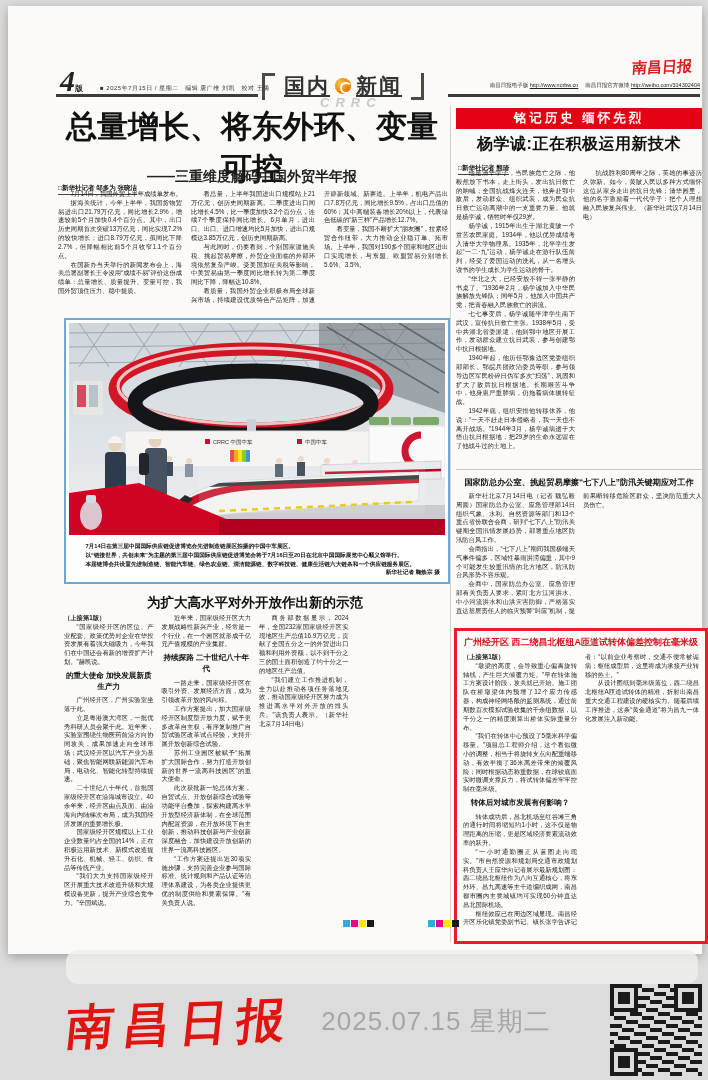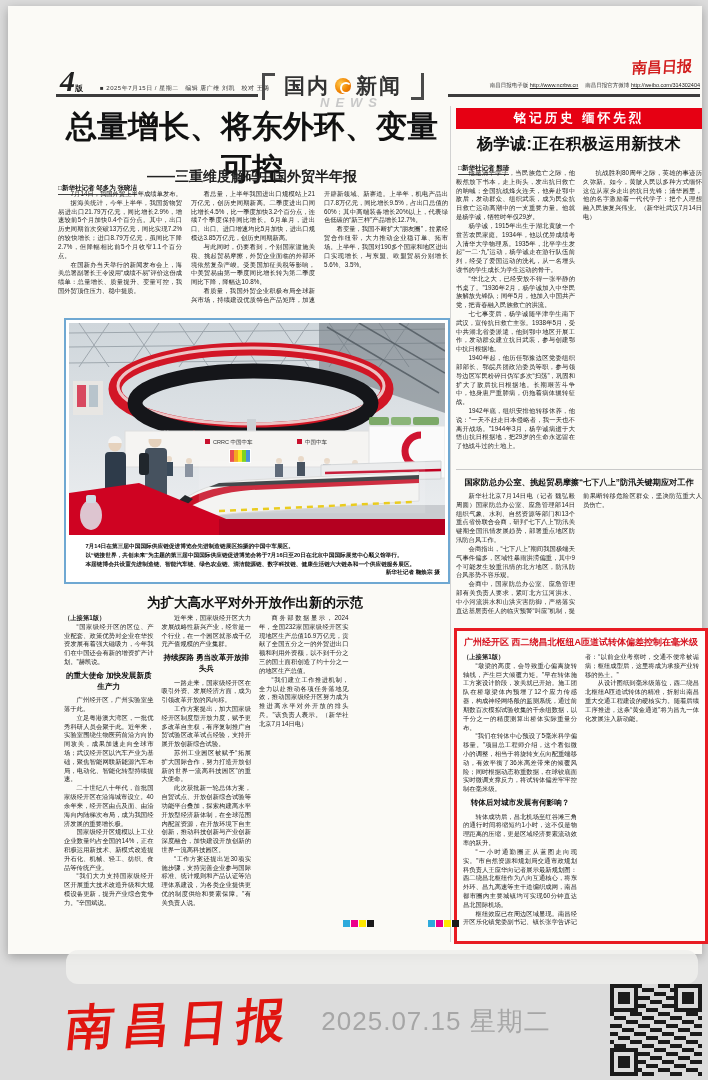--- a/index.html
+++ b/index.html
@@ -68,28 +68,28 @@
   <div class="paper"></div>
 
   <div class="abs" style="left:60px;top:64px;">
     <span class="pagenum">4</span><span class="pagelabel">版</span>
   </div>
   <div class="abs dateline" style="left:100px;top:84px;">■ 2025年7月15日 / 星期二　编辑 唐广维 刘凯　校对 王勇</div>
 
   <div class="abs rule" style="left:56px;top:94px;width:202px;"></div>
   <div class="abs rule" style="left:448px;top:94px;width:252px;"></div>
 
-  <div class="abs sectitle" style="left:262px;top:72px;">
+  <div class="abs sectitle" style="left:262px;top:72px;text-decoration:underline;">
     <span class="brk-l"></span>
     <span>国内</span>
     <span class="seclogo"></span>
     <span>新闻</span>
     <span class="brk-r"></span>
   </div>
-  <div class="abs newsmark" style="left:320px;top:95px;">NEWS</div>
+  <div class="abs newsmark" style="left:320px;top:95px;">CRRC</div>
 
   <div class="abs masthead-s" style="left:632px;top:58px;">南昌日报</div>
   <div class="abs links" style="left:452px;top:82px;width:248px;text-align:right;">
     <span>南昌日报电子版 </span><u>http://www.ncrbw.cn</u>
     <span>　南昌日报官方微博 </span><u>http://weibo.com/314302404</u>
   </div>
 
   <div class="abs headline1" style="left:56px;top:106px;width:392px;">总量增长、将东外环、变量可控</div>
   <div class="abs subhead1" style="left:56px;top:168px;width:392px;">——三重维度解码中国外贸半年报</div>
   <div class="abs" style="left:58px;top:176px;">
@@ -243,21 +243,21 @@
         </div>
       <h4 class="sub">的重大使命 加快发展新质生产力</h4>
       <div>
           <p>广州经开区，广州实验室坐落于此。</p>
           <p>立足粤港澳大湾区，一批优秀科研人员会聚于此。近年来，实验室围绕生物医药前沿方向协同攻关，成果加速走向全球市场；武汉经开区以汽车产业为基础，聚焦智能网联新能源汽车布局，电动化、智能化转型持续提速。</p>
           <p>二十世纪八十年代，首批国家级经开区在沿海城市设立。40余年来，经开区由点及面、由沿海向内陆梯次布局，成为我国经济发展的重要增长极。</p>
           <p>国家级经开区规模以上工业企业数量约占全国的14%，正在积极运用新技术、新模式改造提升石化、机械、轻工、纺织、食品等传统产业。</p>
           <p>“我们大力支持国家级经开区开展重大技术改造升级和大规模设备更新，提升产业综合竞争力。”辛国斌说。</p>
           <p>近年来，国家级经开区大力发展战略性新兴产业，经常是一个行业，在一个园区就形成千亿元产值规模的产业集群。</p>
         </div>
-      <h4 class="sub">持续探路 勇当改革开放排头兵</h4>
+      <h4 class="sub">持续探路 二十世纪八十年代</h4>
       <div>
           <p>一路走来，国家级经开区在吸引外资、发展经济方面，成为引领改革开放的风向标。</p>
           <p>工作方案提出，加大国家级经开区制度型开放力度，赋予更多改革自主权，有序复制推广自贸试验区改革试点经验，支持开展开放创新综合试验。</p>
           <p>苏州工业园区被赋予“拓展扩大国际合作，努力打造开放创新的世界一流高科技园区”的重大使命。</p>
           <p>此次获批新一轮总体方案，自贸试点、开放创新综合试验等功能平台叠加，探索构建高水平开放型经济新体制，在全球范围内配置资源，在开放环境下自主创新，推动科技创新与产业创新深度融合，加快建设开放创新的世界一流高科技园区。</p>
           <p>“工作方案还提出近30项实施步骤，支持完善企业参与国际标准、统计规则和产品认证等治理体系建设，为各类企业提供更优的制度供给和要素保障。”有关负责人说。</p>
           <p>商务部数据显示，2024年，全国232家国家级经开区实现地区生产总值16.9万亿元，贡献了全国五分之一的外贸进出口额和利用外资额，以不到千分之三的国土面积创造了约十分之一的地区生产总值。</p>
           <p>“我们建立工作推进机制，全力以赴推动各项任务落地见效，推动国家级经开区努力成为推进高水平对外开放的排头兵。”该负责人表示。（新华社北京7月14日电）</p>
         </div>
     </div>

